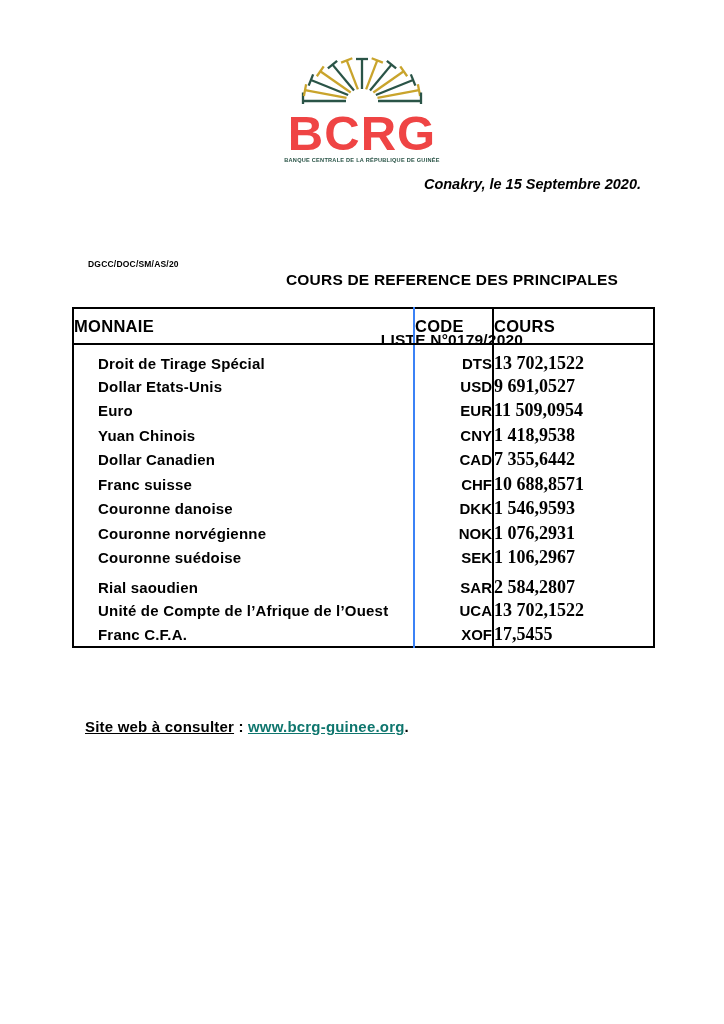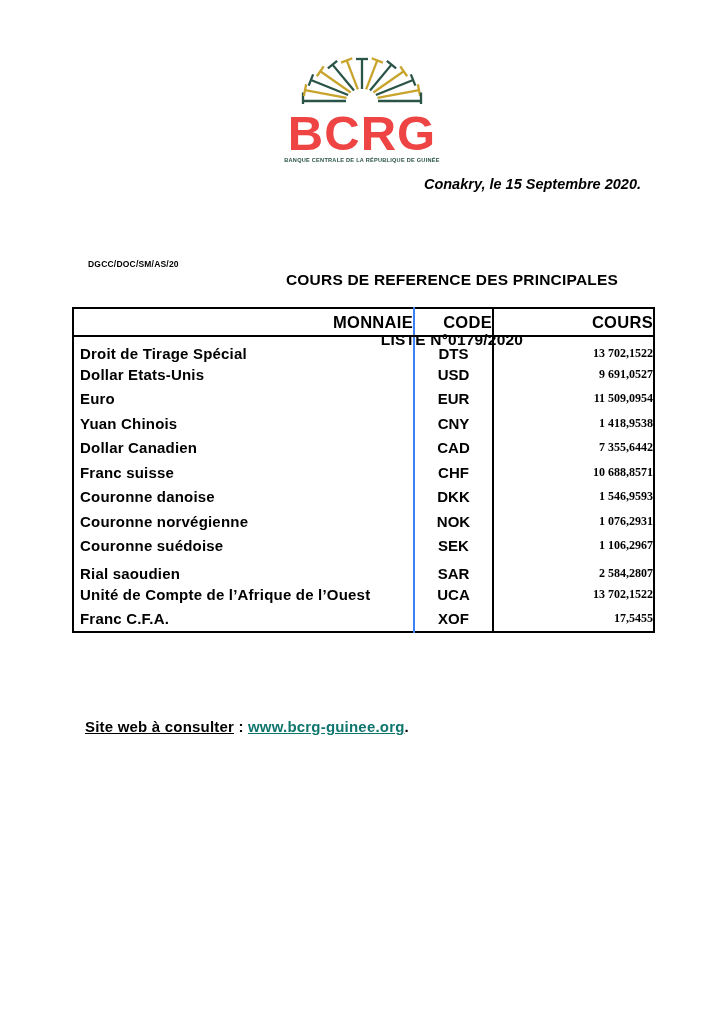--- a/index.html
+++ b/index.html
@@ -15,26 +15,26 @@
   
   .dateline { position:absolute; top:176px; right:83px; font-size:14.5px; font-weight:bold; font-style:italic; }
   .ref-code { position:absolute; top:259px; left:80px; font-size:8.5px; font-weight:bold; letter-spacing:0.2px;padding-left:8px; }
   .doc-title { position:absolute; top:230px; left:252px; width:400px; text-align:center; font-weight:bold; font-size:15.5px; line-height:20px; white-space:pre-wrap; letter-spacing:0.2px; }
 
   
   table.rates { position:absolute; top:307px; left:72px; width:581px; border-collapse:collapse; table-layout:fixed; border:2.5px solid #000; }
   table.rates col.c1 { width:341px; }
   table.rates col.c2 { width:79px; }
   table.rates col.c3 { width:161px; }
-  table.rates th { border-bottom:2.5px solid #000; height:28px; font-size:16.5px; font-weight:bold; text-align:right; vertical-align:middle; letter-spacing:0.3px; }
+  table.rates th { border-bottom:2.5px solid #000; height:36px; font-size:16.5px; font-weight:bold; text-align:left; vertical-align:middle; letter-spacing:0.3px; }
   table.rates th.code-col, table.rates td.code-col { border-left:2px solid #3b82f6; border-right:2px solid #000; }
   table.rates td { height:24.5px; vertical-align:middle; font-weight:bold; }
-  table.rates td.name-col { padding-left:6px; font-size:15px; letter-spacing:0.2px; }
-  table.rates td.code-col { text-align:center; font-size:15px; }
-  table.rates td.val-col  { text-align:right; font-family:"Liberation Serif", serif; font-size:12px; }
+  table.rates td.name-col { padding-left:24px; font-size:15px; letter-spacing:0.2px; }
+  table.rates td.code-col { text-align:right; font-size:15px; }
+  table.rates td.val-col  { font-family:"Liberation Serif", serif; font-size:18px; }
   table.rates tr.first-row td { padding-top:8px; }
   table.rates tr.group-break td { padding-top:7px; }
 
   
   .site-line { position:absolute; top:718px; left:85px; font-size:15px; font-weight:bold; white-space:pre; letter-spacing:0.2px; }
   .site-label { text-decoration:underline; }
   .site-link { text-decoration:underline; cursor:pointer; }
 </style>
 </head>
 <body>

